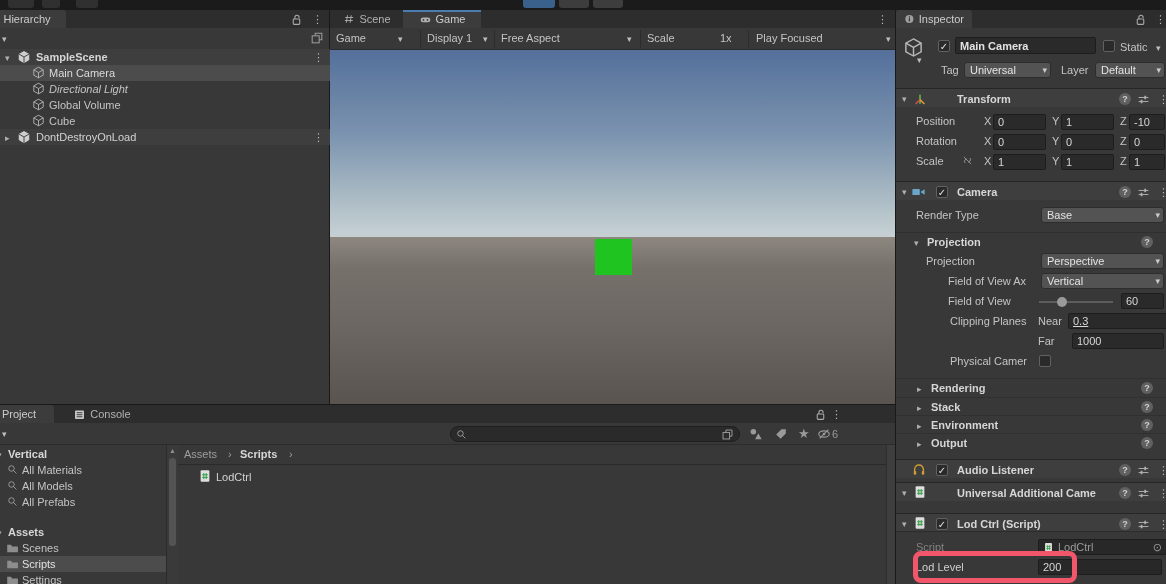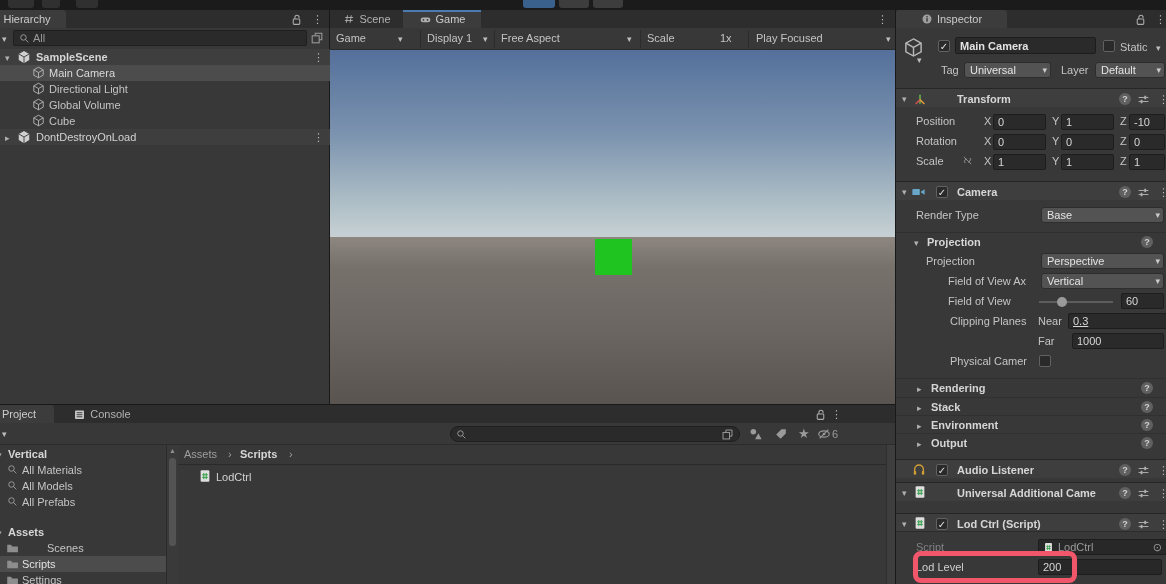--- a/index.html
+++ b/index.html
@@ -160,26 +160,20 @@
       <div class="tab" style="left:-12px;width:78px;">
         <span>Hierarchy</span>
       </div>
       <svg class="ic abs" viewBox="0 0 16 16" style="left:290px;top:3px;width:13px;height:13px;">
           <use href="#g-lock"></use>
         </svg>
       <span class="kebab" style="left:312px;top:3px;">⋮</span>
     </div>
     <div class="abs" style="left:0;top:18px;width:330px;height:20px;">
       <span class="chevlone" style="left:2px;top:6px;">▾</span>
-      <div class="searchbox" style="left:13px;top:2px;width:294px;border-radius:2px;">
-        <svg class="ic" viewBox="0 0 16 16" style="width:11px;height:11px;">
-            <use href="#g-search"></use>
-          </svg>
-        <span style="color:#9a9a9a;">All</span>
-      </div>
       <svg class="ic abs" viewBox="0 0 16 16" style="left:310px;top:3px;width:14px;height:14px;">
           <use href="#g-ext"></use>
         </svg>
     </div>
     <div class="abs" style="left:0;top:38px;width:330px;height:356px;">
       <div class="abs" style="left:0;top:1px;width:330px;height:16px;background:#3e3e3e;">
         <span class="fold" style="left:5px;top:4px;">▾</span>
         <svg class="ic abs" viewBox="0 0 16 16" style="left:17px;top:1px;width:14px;height:14px;">
             <use href="#g-scene"></use>
           </svg>
@@ -189,21 +183,21 @@
       <div class="abs" style="left:0;top:17px;width:330px;height:16px;background:#4c4c4c;">
         <svg class="ic abs" viewBox="0 0 16 16" style="left:32px;top:1px;width:13px;height:13px;">
             <use href="#g-cube"></use>
           </svg>
         <span class="txt" style="left:49px;top:2px;color:#dadada;">Main Camera</span>
       </div>
       <div class="abs" style="left:0;top:33px;width:330px;height:16px;">
         <svg class="ic abs" viewBox="0 0 16 16" style="left:32px;top:1px;width:13px;height:13px;">
             <use href="#g-cube"></use>
           </svg>
-        <span class="txt" style="left:49px;top:2px;">Directional Light</span>
+        <span class="txt" style="left:49px;top:2px;font-style:italic;">Directional Light</span>
       </div>
       <div class="abs" style="left:0;top:65px;width:330px;height:16px;">
         <svg class="ic abs" viewBox="0 0 16 16" style="left:32px;top:1px;width:13px;height:13px;">
             <use href="#g-cube"></use>
           </svg>
         <span class="txt" style="left:49px;top:2px;">Cube</span>
       </div>
       <div class="abs" style="left:0;top:49px;width:330px;height:16px;">
         <svg class="ic abs" viewBox="0 0 16 16" style="left:32px;top:1px;width:13px;height:13px;">
             <use href="#g-cube"></use>
@@ -258,21 +252,21 @@
     </div>
     <div class="abs" style="left:0;top:40px;width:565px;height:354px;">
       <div class="abs" style="left:0;top:0;width:565px;height:187px;background:linear-gradient(180deg,#54709b 0%,#7b93af 45%,#a9bac4 78%,#c7d1d4 100%);"></div>
       <div class="abs" style="left:0;top:187px;width:565px;height:167px;background:linear-gradient(180deg,#8d8780 0%,#77716c 18%,#6b6662 55%,#59544f 100%);"></div>
       <div class="abs" style="left:265px;top:189px;width:37px;height:36px;background:#20c420;"></div>
     </div>
   </div>
 
   <div class="panel" style="left:895px;top:10px;width:271px;height:574px;border-left:1px solid #191919;box-sizing:border-box;">
     <div class="tabbar">
-      <div class="tab" style="left:0;width:111px;text-align:center;">
+      <div class="tab" style="left:0;width:76px;text-align:center;">
         <svg class="ic" viewBox="0 0 16 16" style="width:12px;height:12px;">
             <use href="#g-info"></use>
           </svg>
         <span>Inspector</span>
       </div>
       <svg class="ic abs" viewBox="0 0 16 16" style="left:238px;top:3px;width:13px;height:13px;">
           <use href="#g-lock"></use>
         </svg>
       <span class="kebab" style="left:259px;top:3px;">⋮</span>
     </div>
@@ -542,21 +536,21 @@
             <use href="#g-search"></use>
           </svg>
         <span class="txt" style="left:22px;top:2px;">All Prefabs</span>
       </div>
       <span class="fold" style="left:-3px;top:83px;">▾</span>
       <span class="txt bold" style="left:8px;top:81px;">Assets</span>
       <div class="abs" style="left:0;top:95px;width:166px;height:16px;">
         <svg class="ic abs" viewBox="0 0 16 16" style="left:6px;top:2px;width:13px;height:13px;">
             <use href="#g-folder"></use>
           </svg>
-        <span class="txt" style="left:22px;top:2px;margin-left:25px;">Scenes</span>
+        <span class="txt" style="left:22px;top:2px;">Scenes</span>
       </div>
       <div class="abs" style="left:0;top:111px;width:166px;height:16px;background:#4c4c4c;">
         <svg class="ic abs" viewBox="0 0 16 16" style="left:6px;top:2px;width:13px;height:13px;">
             <use href="#g-folder"></use>
           </svg>
         <span class="txt" style="left:22px;top:2px;color:#e0e0e0;">Scripts</span>
       </div>
       <div class="abs" style="left:0;top:127px;width:166px;height:16px;">
         <svg class="ic abs" viewBox="0 0 16 16" style="left:6px;top:2px;width:13px;height:13px;">
             <use href="#g-folder"></use>

